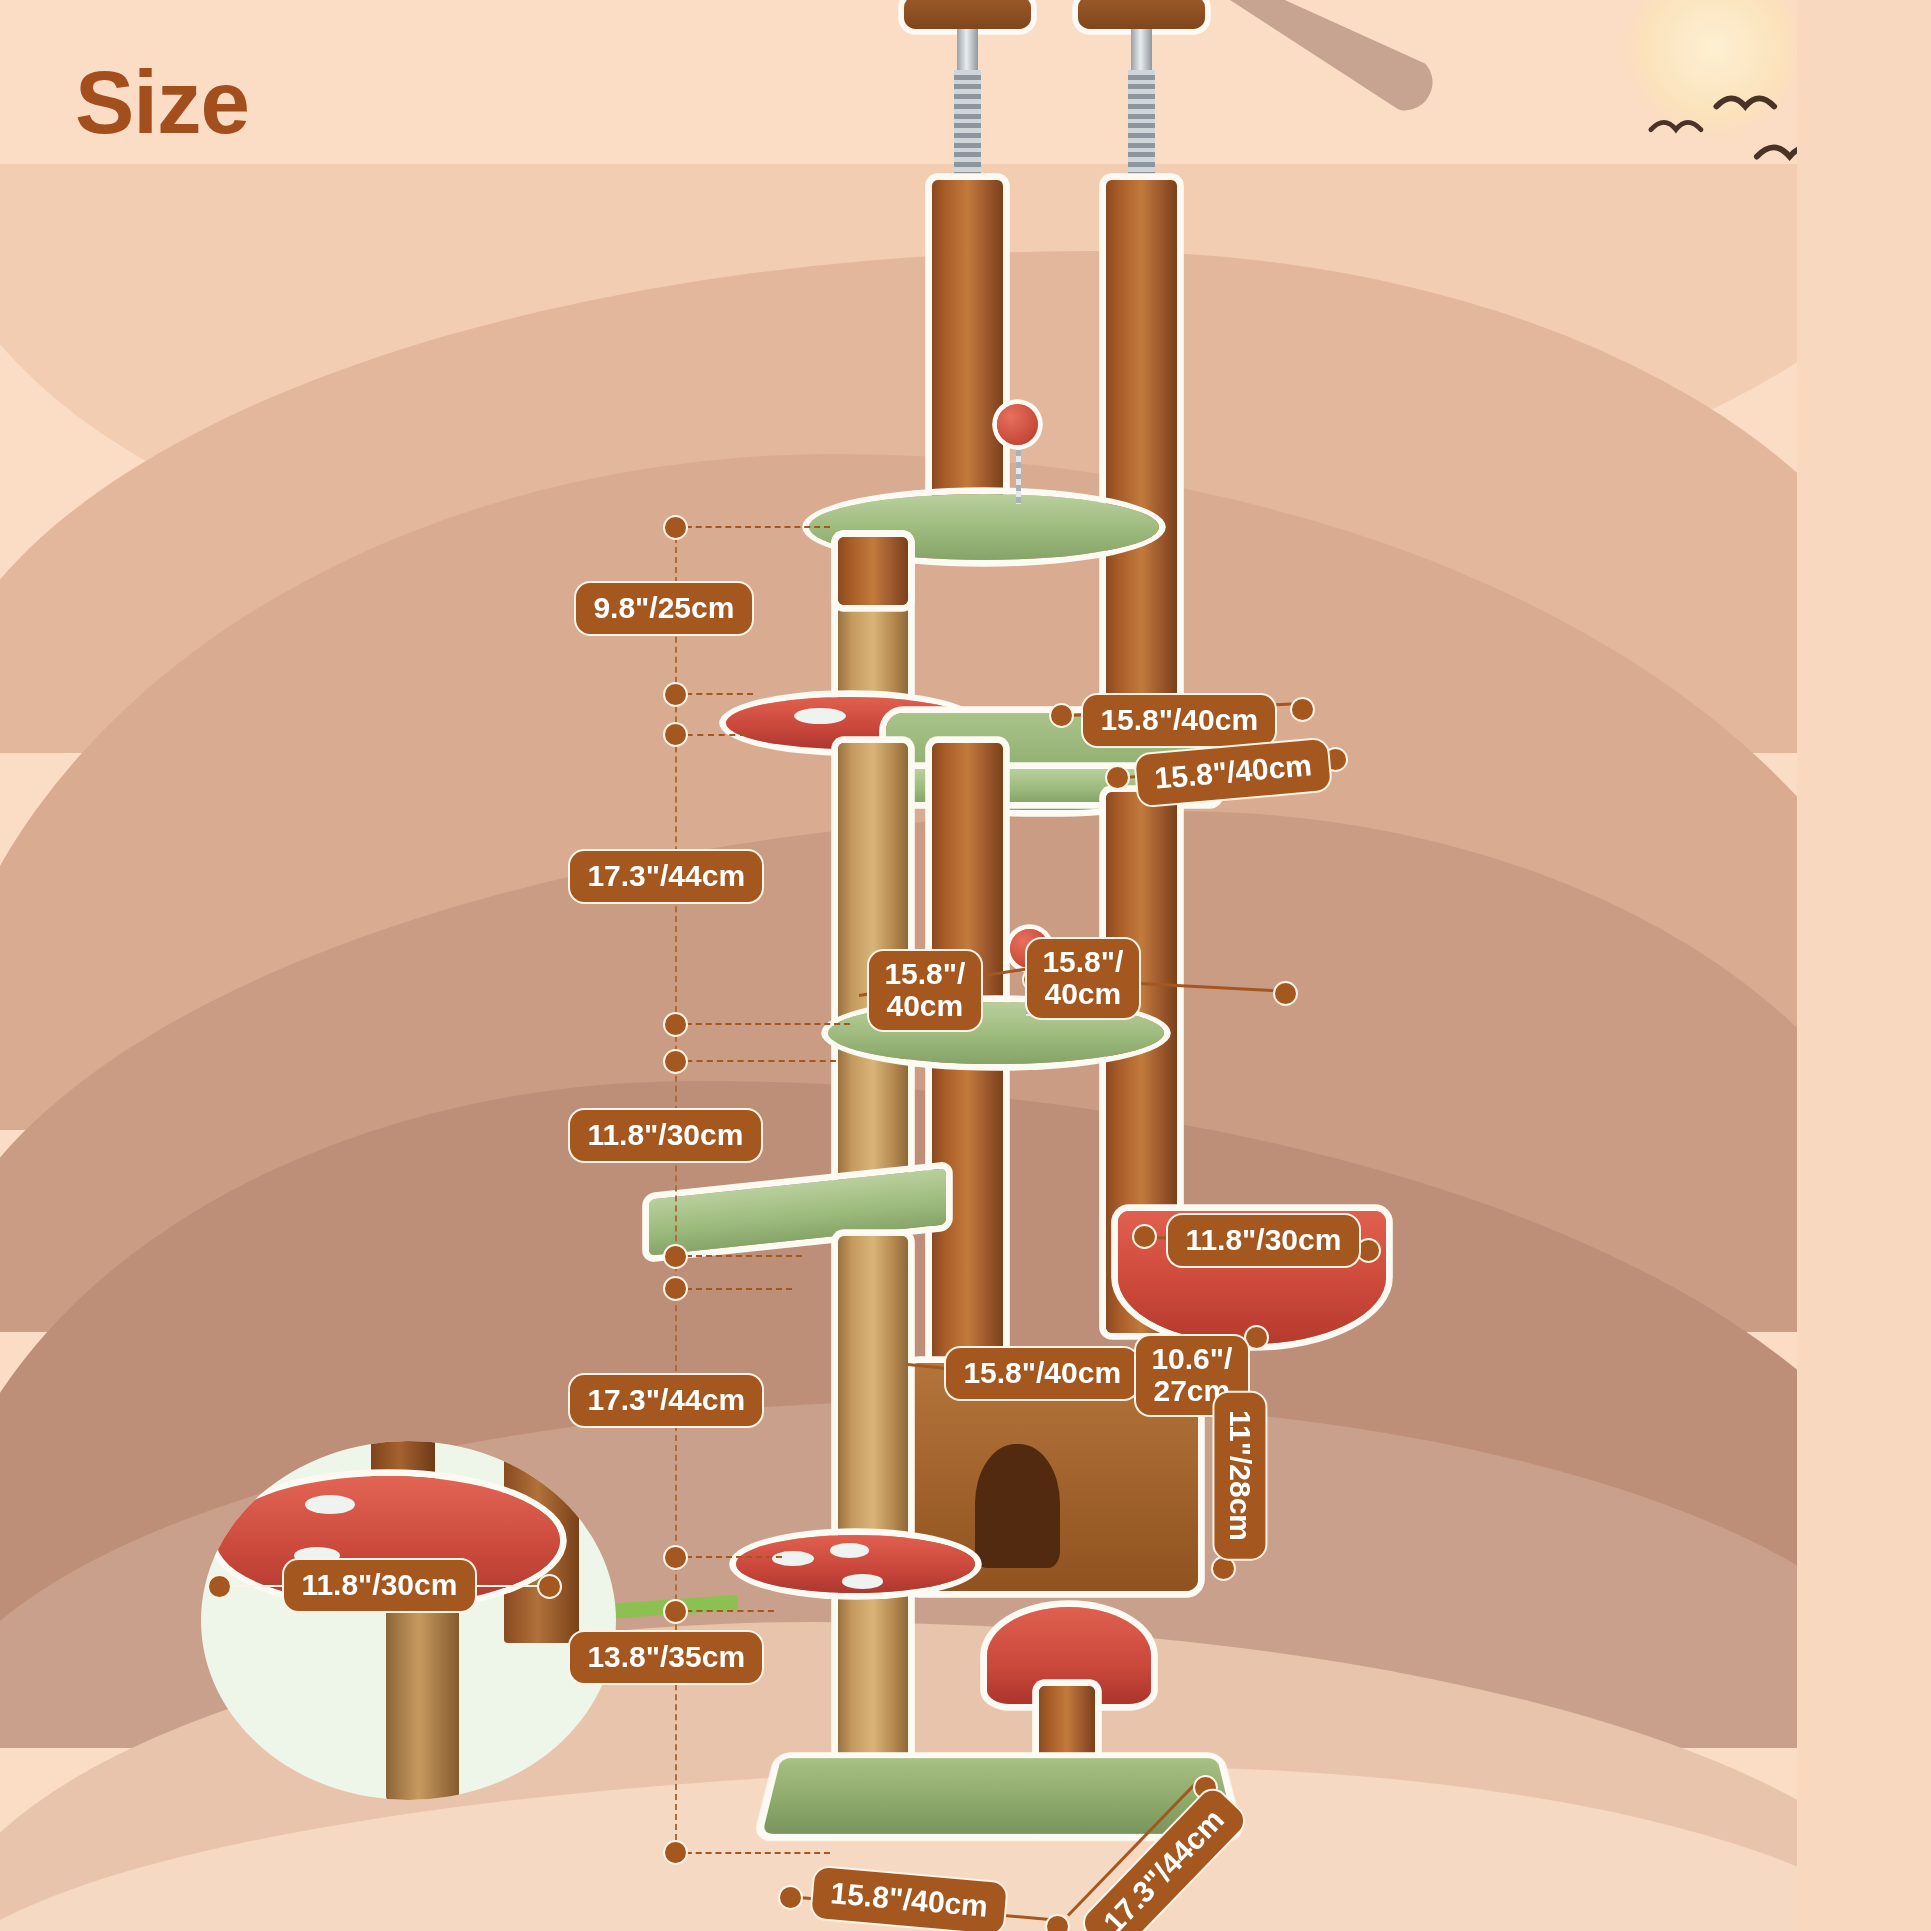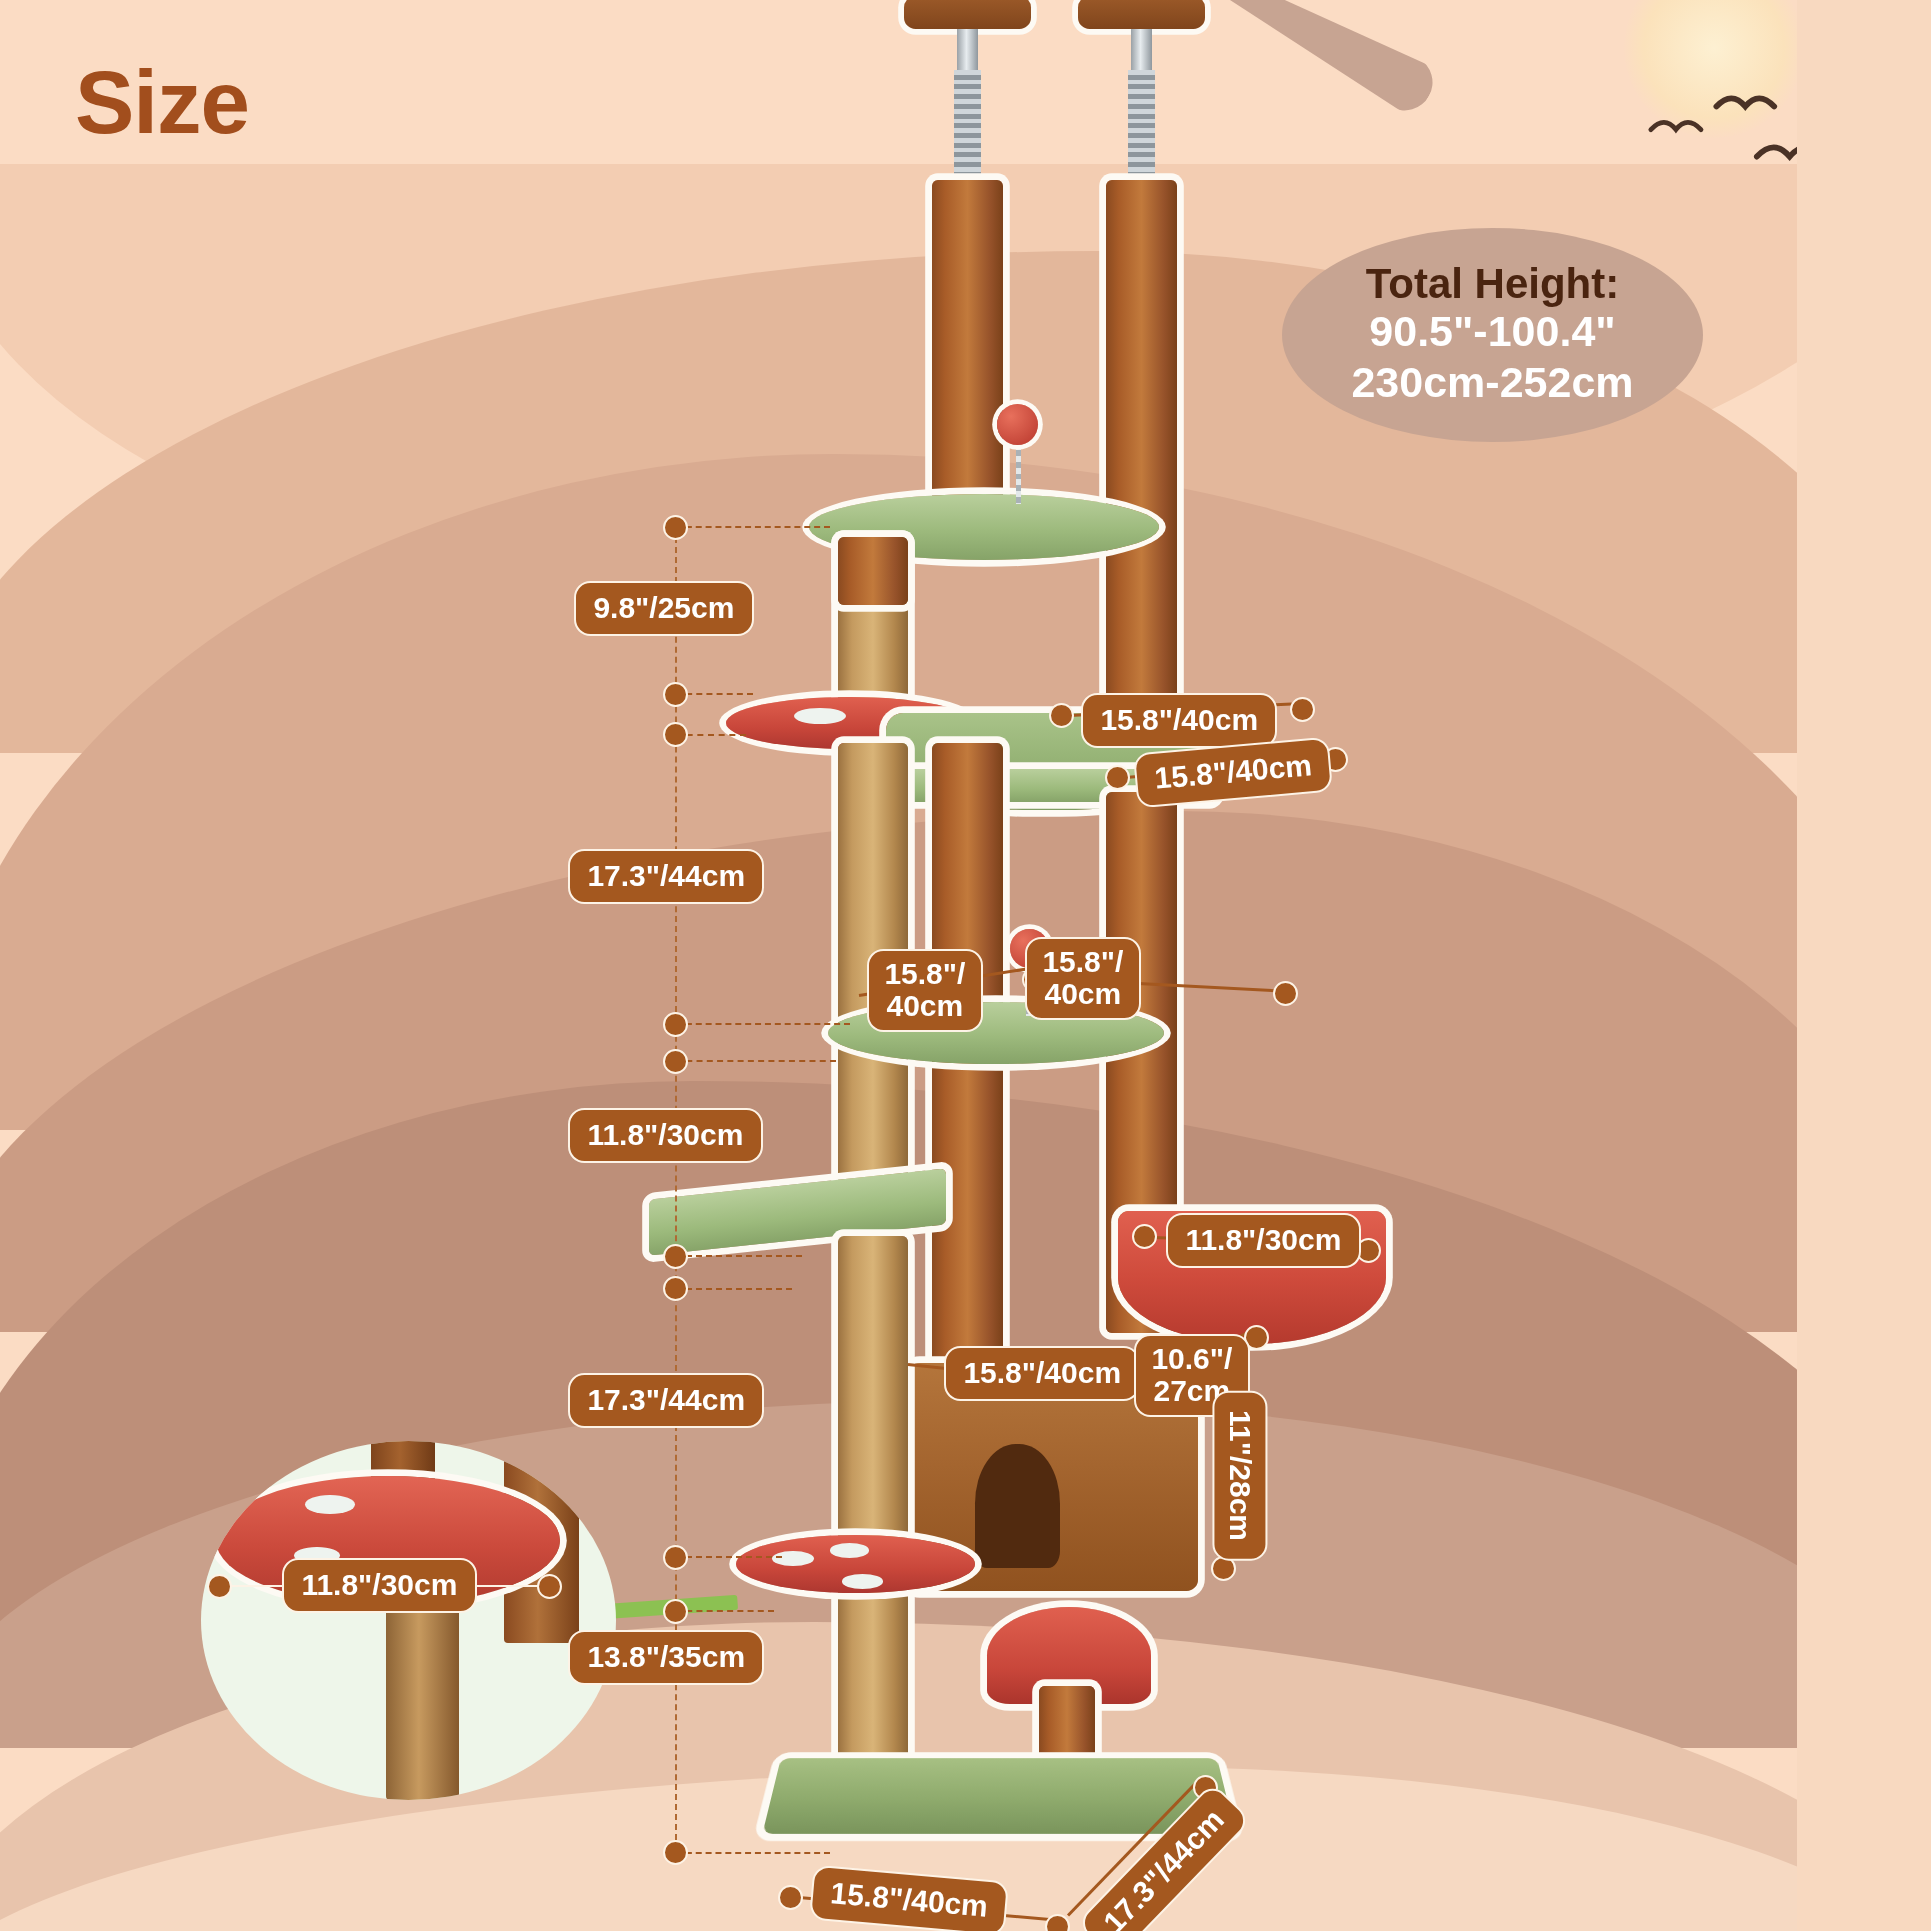--- a/index.html
+++ b/index.html
@@ -149,25 +149,20 @@
     <path d="M78 14 q16 -17 30 0 q14 -17 30 0" fill="none" stroke="#4a3226" stroke-width="6" stroke-linecap="round"></path>
     <path d="M120 66 q18 -19 34 0 q16 -19 34 0" fill="none" stroke="#4a3226" stroke-width="6" stroke-linecap="round"></path>
     <path d="M196 38 q13 -14 24 0 q11 -14 24 0" fill="none" stroke="#4a3226" stroke-width="5" stroke-linecap="round"></path>
   </svg>
 
   <div class="head-wrap">
     <div class="title">Size</div>
   </div>
 
   <div class="bubble-tail"></div>
-  <div class="bubble">
-    <div class="bh">Total Height:</div>
-    <div class="bv">90.5"-100.4"</div>
-    <div class="bv">230cm-252cm</div>
-  </div>
 
   <div class="tree" style="left:0;top:0;width:1931px;height:1931px;">
 
     <div class="ceilpad" style="left:904px;top:-3.9px;width:127px;height:33px;"></div>
     <div class="ceilpad" style="left:1078px;top:-3.9px;width:127px;height:33px;"></div>
     <div class="rod" style="left:957px;top:29px;width:21px;height:46px;"></div>
     <div class="rod" style="left:1131px;top:29px;width:21px;height:46px;"></div>
     <div class="spring" style="left:954px;top:70px;width:27px;height:106px;"></div>
     <div class="spring" style="left:1128px;top:70px;width:27px;height:106px;"></div>
 

